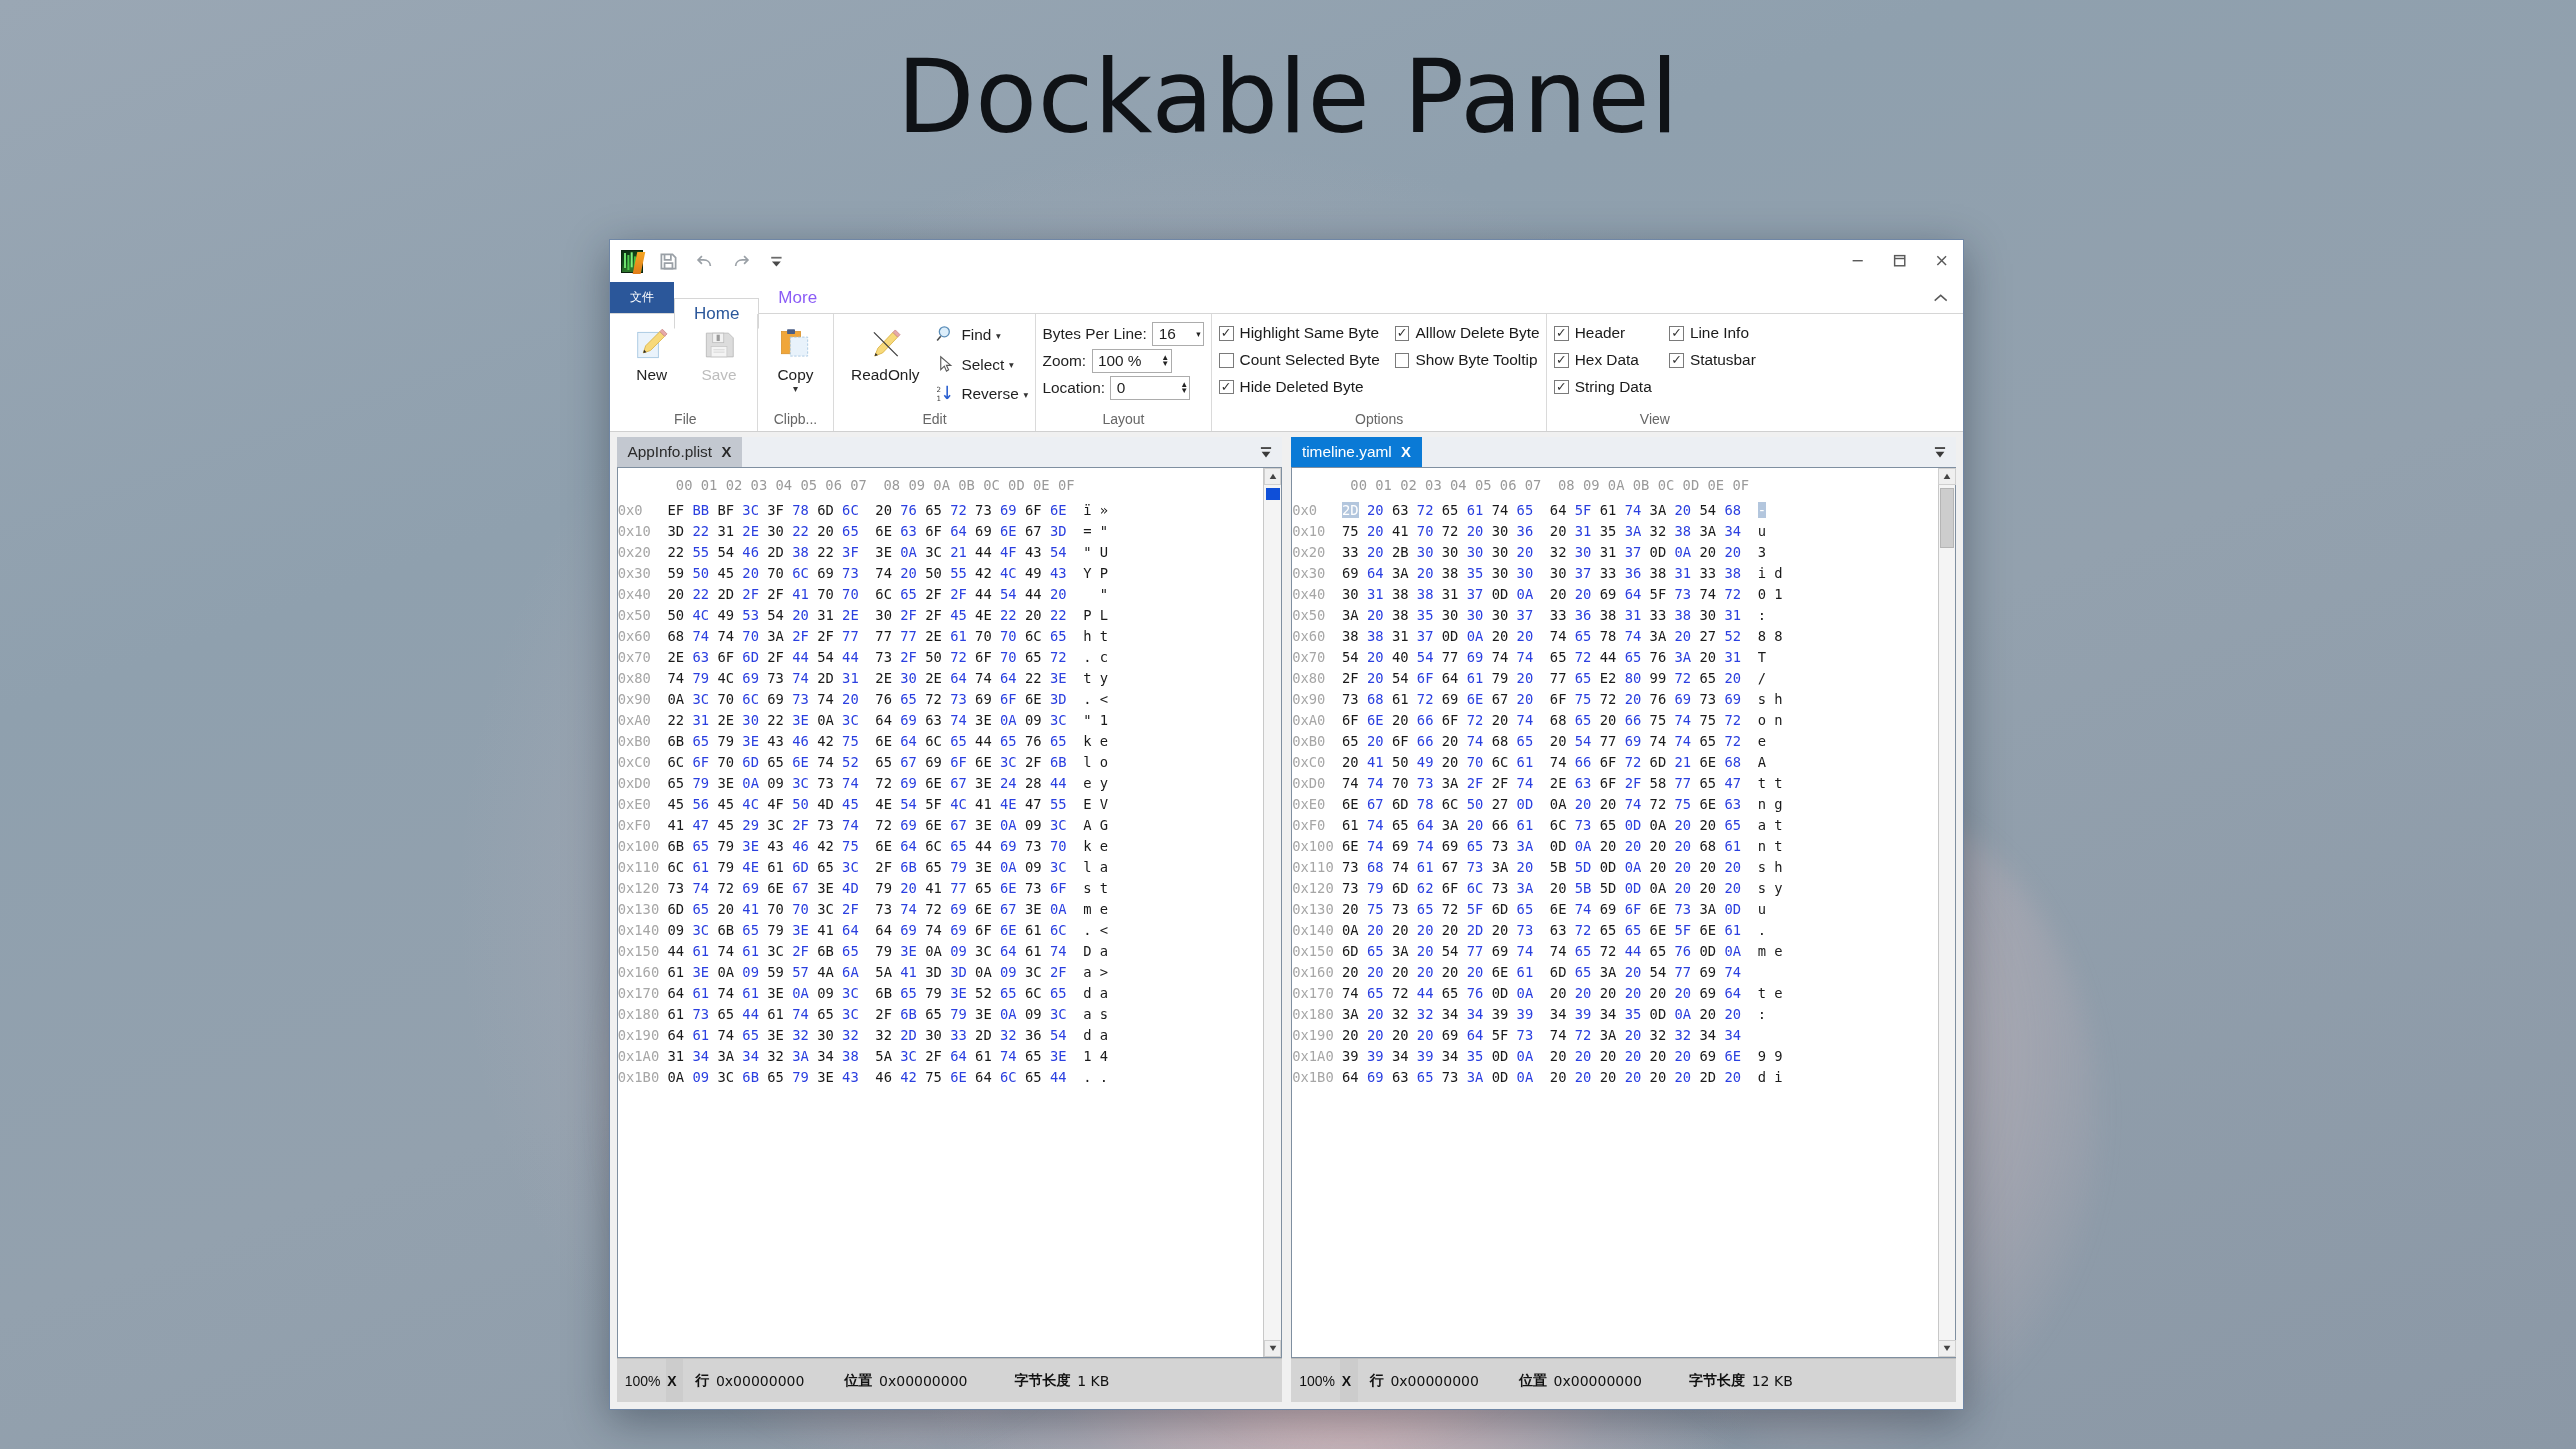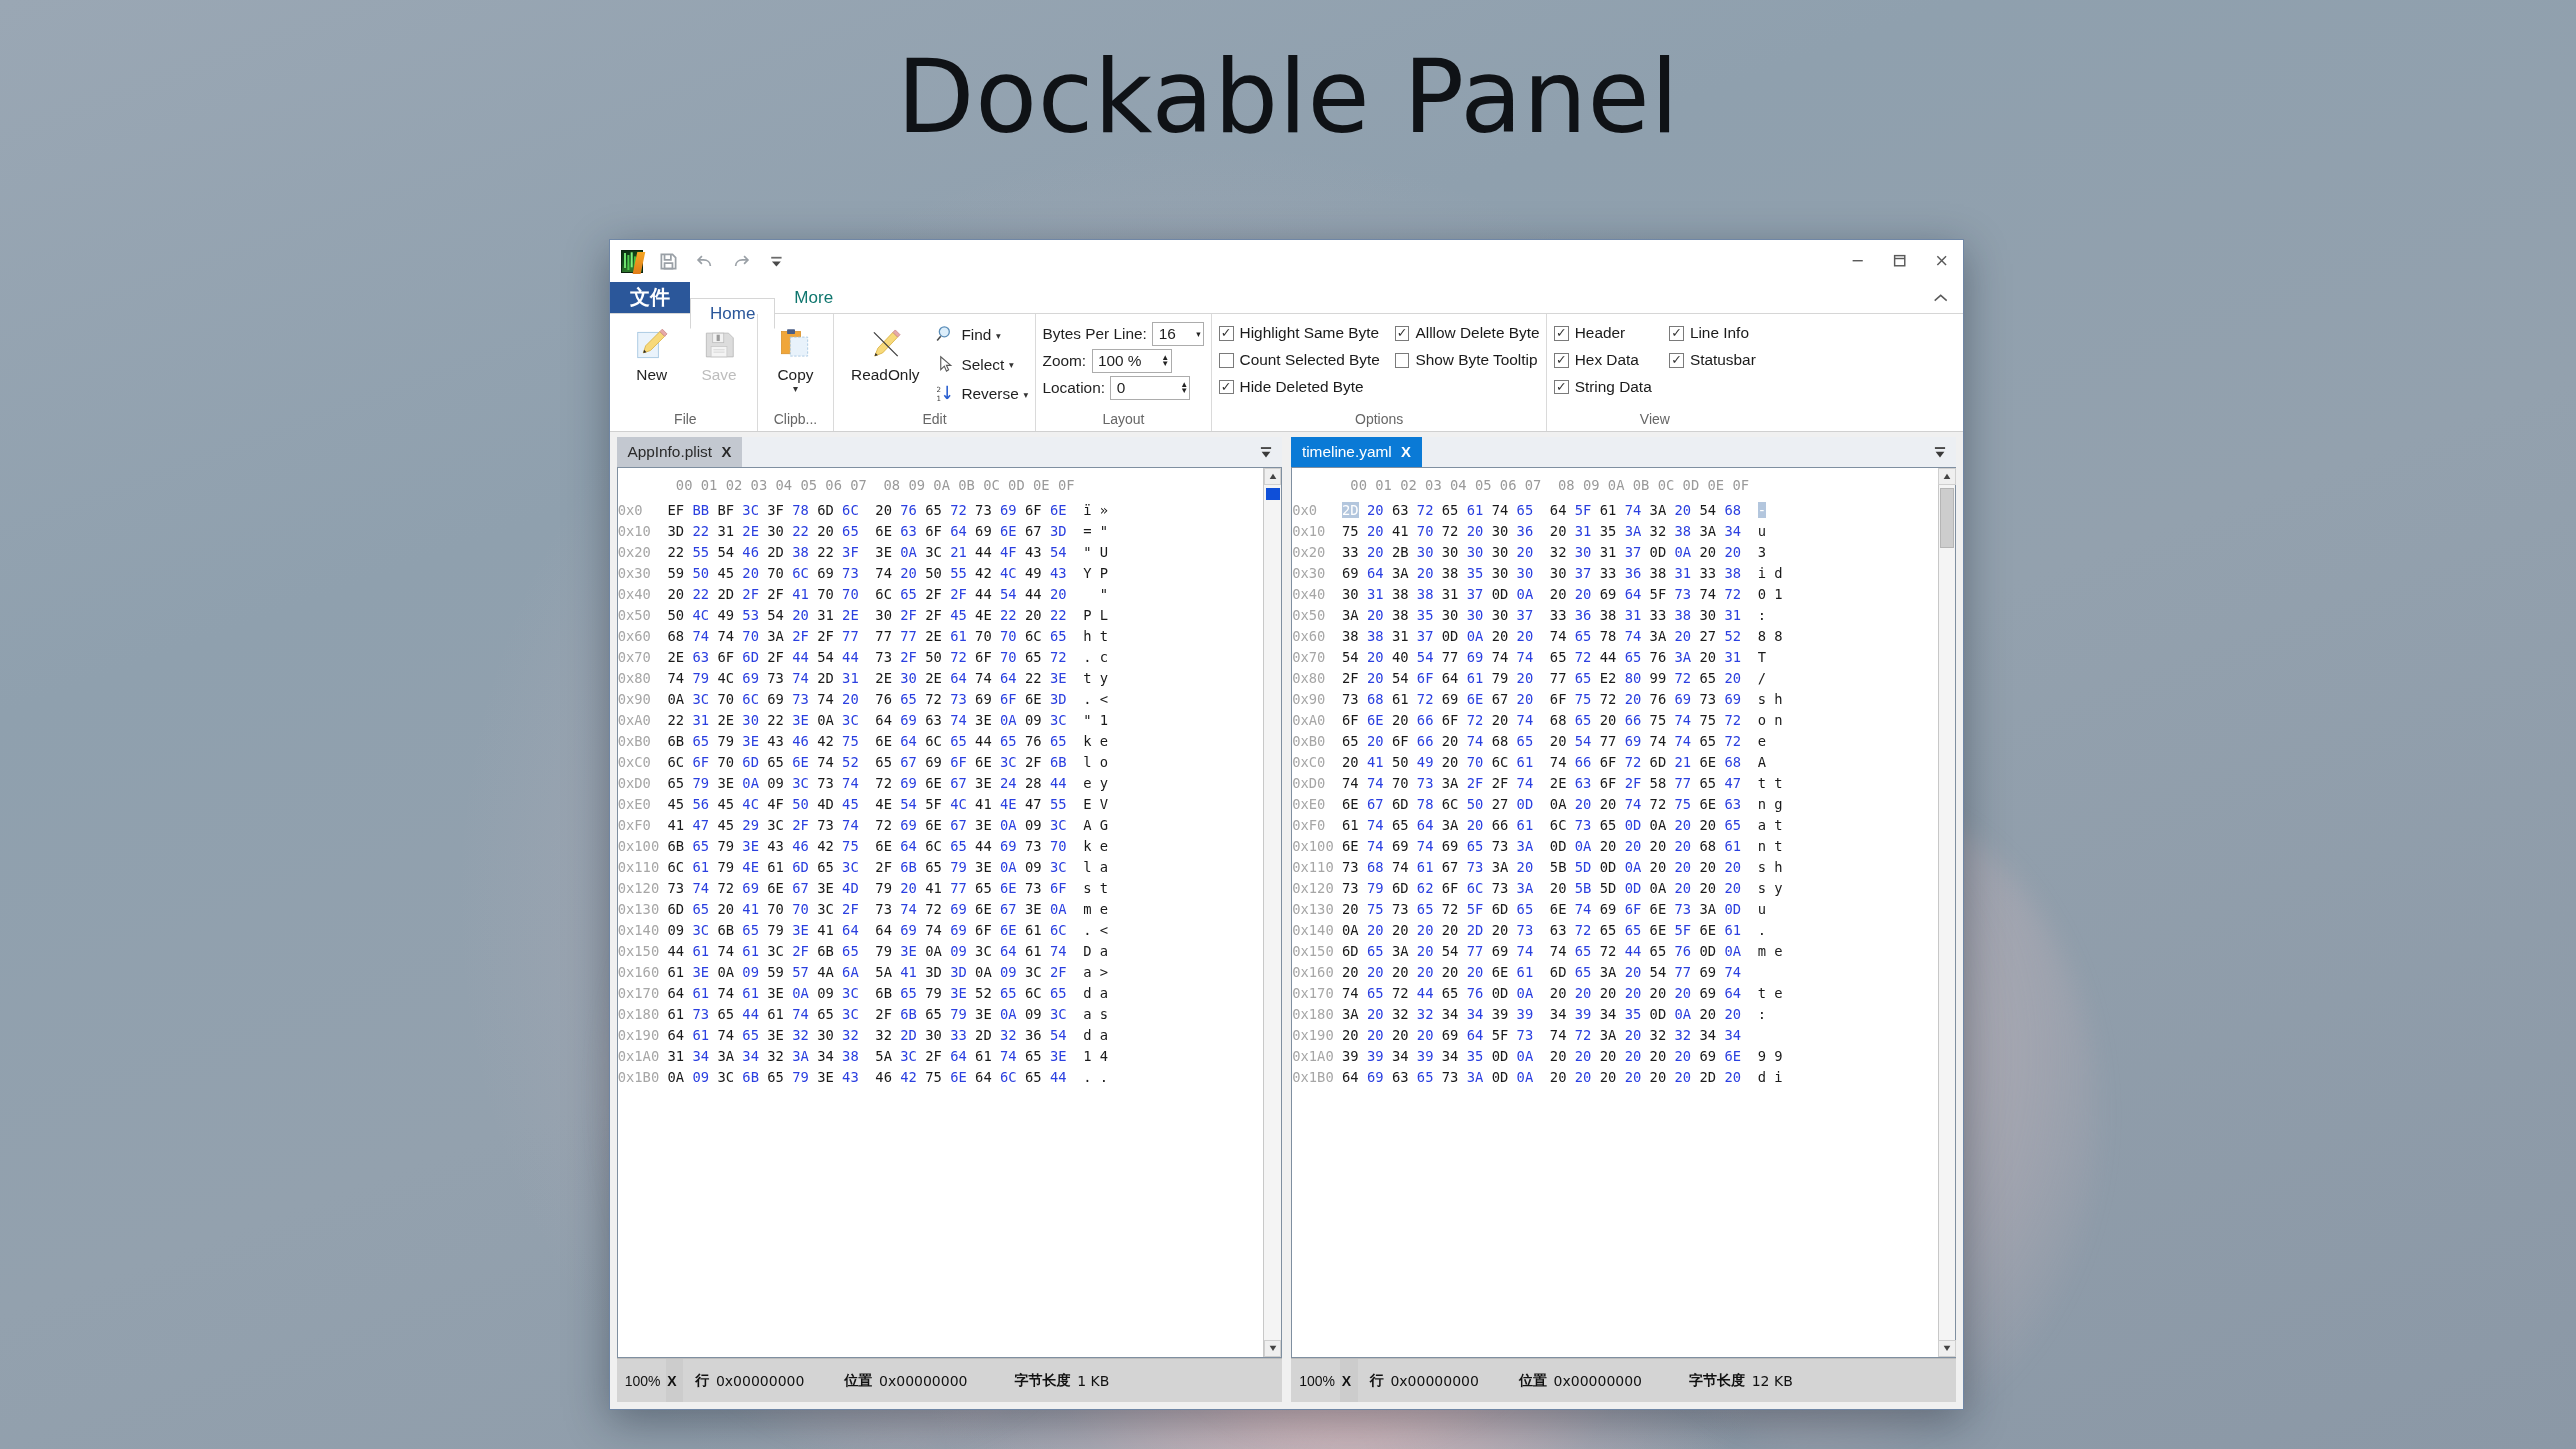--- a/index.html
+++ b/index.html
@@ -86,24 +86,24 @@
   .win-btn svg { stroke: #5a5a5a; stroke-width: 2; fill: none; }
 
   
   #ribbon-tabs {
     height: 32px; background: #ffffff;
     display: flex; align-items: stretch; position: relative; flex: none;
     border-bottom: 0.7px solid #d6d6d6;
   }
   .rtab {
     display: flex; align-items: center; justify-content: center;
-    padding: 0 19px; font-size: 17px; color: #0f766e;
-  }
-  .rtab.file { background: #2b579a; color: #fff; font-weight: 700; padding: 0 20px;
-               font-family: "DejaVu Sans", sans-serif; font-size: 20px;}
+    padding: 0 19px; font-size: 17px; color: #8b5cf6;
+  }
+  .rtab.file { background: #2b579a; color: #fff; font-weight: 400; padding: 0 20px;
+               font-family: "DejaVu Sans", sans-serif; font-size: 12px;}
   .rtab.active { color: #2b579a; background: #fff; border: 0.7px solid #d6d6d6; border-bottom: 0.7px solid #fff; position: relative; top: 16px; }
   #ribbon-collapse { margin-left: auto; display: flex; align-items: center; padding-right: 13.4px; }
 
   
   #ribbon {
     height: 118px; background: #ffffff; border-bottom: 0.7px solid #d0d0d0;
     display: flex; align-items: stretch; flex: none; padding-left: 4px;
   }
   .rgroup { display: flex; flex-direction: column; position: relative; padding: 4px 6.7px 1.3px 6.7px; }
   .rgroup + .rgroup { border-left: 0.7px solid #dadada; }

